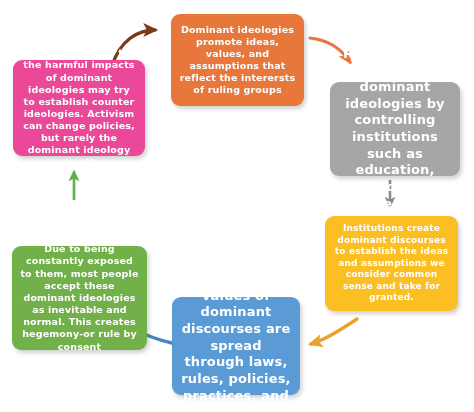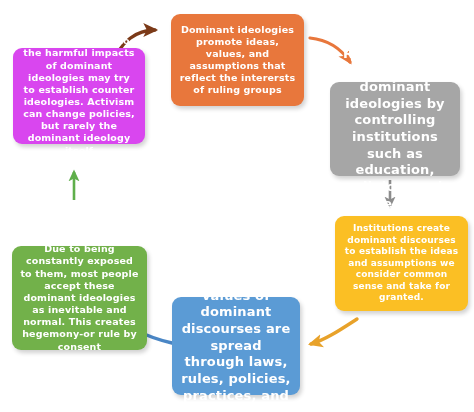--- a/index.html
+++ b/index.html
@@ -42,38 +42,38 @@
     left: 171px; top: 14px; width: 133px; height: 92px;
     background: #E8773C;
     font-size: 9.5px;
   }
   #node-gray {
     left: 330px; top: 82px; width: 130px; height: 94px;
     background: #A6A6A6;
     font-size: 13px;
   }
   #node-yellow {
-    left: 335px; top: 216px; width: 133px; height: 95px;
+    left: 325px; top: 216px; width: 133px; height: 95px;
     background: #FBBF24;
     font-size: 9px;
   }
   #node-blue {
     left: 172px; top: 297px; width: 128px; height: 98px;
     background: #5B9BD5;
     font-size: 13px;
   }
   #node-green {
     left: 12px; top: 202px; width: 135px; height: 104px;
     background: #72B14A;
     font-size: 9.5px;
     margin-top: 44px;
   }
   #node-brown {
-    left: 13px; top: 48px; width: 132px; height: 96px;
-    background: #d946ef;
+    left: 13px; top: 60px; width: 132px; height: 96px;
+    background: #ec4899;
     font-size: 9.5px;
   }
 
   
   #arrow-layer {
     position: absolute;
     left: 0; top: 0;
     width: 474px;
     height: 412px;
     pointer-events: none;

